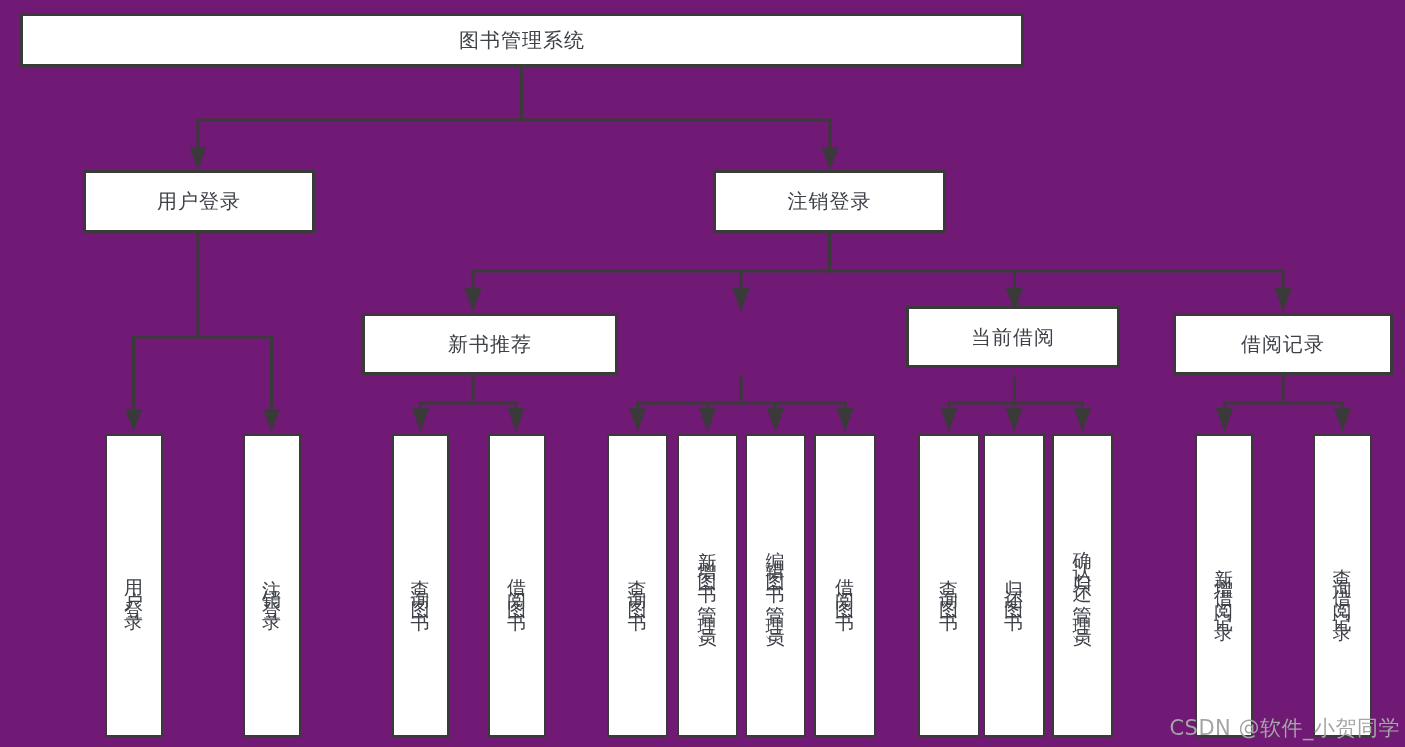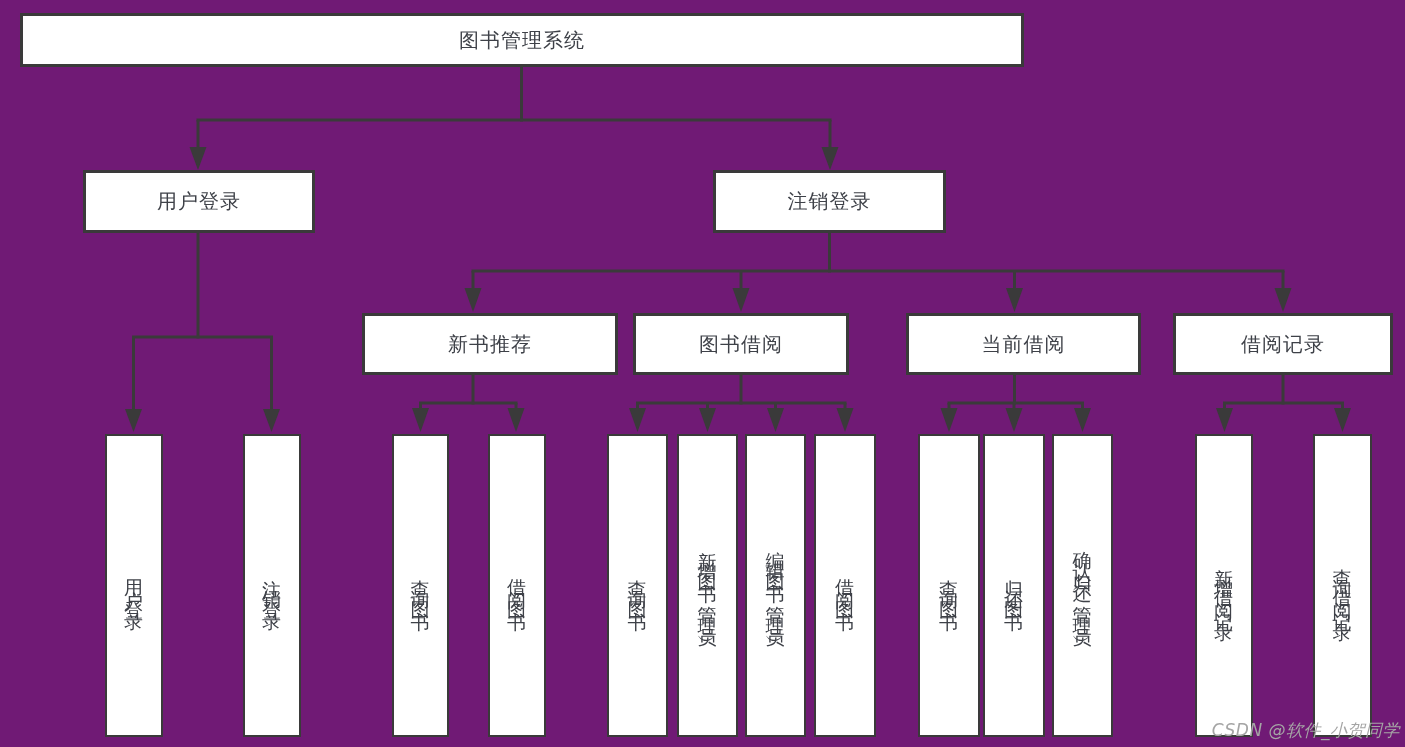--- a/index.html
+++ b/index.html
@@ -14,21 +14,21 @@
     color:#3e4148;z-index:2;
   }
   .node.leaf{border-width:2.5px;}
   .hl{font-size:20px;letter-spacing:1px;white-space:nowrap;}
   .vl{
     writing-mode:vertical-rl;text-orientation:mixed;
     font-size:19px;line-height:1;letter-spacing:11px;white-space:nowrap;
   }
   .watermark{
     position:absolute;right:5px;bottom:5px;z-index:3;
-    font-size:17px;color:#a5a5a5;letter-spacing:0.5px;white-space:nowrap;font-style:italic;
+    font-size:21px;color:#a5a5a5;letter-spacing:0.5px;white-space:nowrap;
   }
 </style>
 </head>
 <body>
 
 <div class="canvas">
 
   <svg class="wires" width="1405" height="747" viewBox="0 0 1405 747">
     <g stroke="#3a3a3a" stroke-width="3" fill="#3a3a3a">
       <line x1="521.5" y1="67" x2="521.5" y2="121.5"></line>
@@ -105,24 +105,21 @@
   <div class="node" style="left:83px;top:170px;width:232px;height:63px">
     <span class="hl">用户登录</span>
   </div>
   <div class="node" style="left:713px;top:170px;width:233px;height:63px">
     <span class="hl">注销登录</span>
   </div>
 
   <div class="node" style="left:362px;top:313px;width:256px;height:62px">
     <span class="hl">新书推荐</span>
   </div>
-  <div class="node" style="left:633px;top:313px;width:216px;height:62px">
-    <span class="hl">图书借阅</span>
-  </div>
-  <div class="node" style="left:906px;top:313px;width:235px;height:62px">
+  <div class="node" style="left:906px;top:306px;width:214px;height:62px">
     <span class="hl">当前借阅</span>
   </div>
   <div class="node" style="left:1173px;top:313px;width:220px;height:62px">
     <span class="hl">借阅记录</span>
   </div>
 
   <div class="node leaf" style="left:105px;top:434px;width:58px;height:303px">
     <span class="vl">用户登录</span>
   </div>
   <div class="node leaf" style="left:243px;top:434px;width:58px;height:303px">

